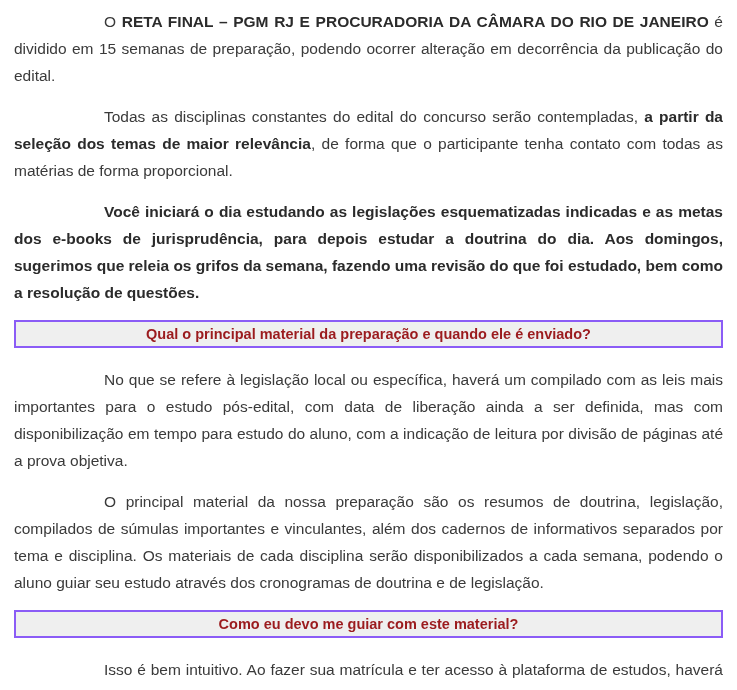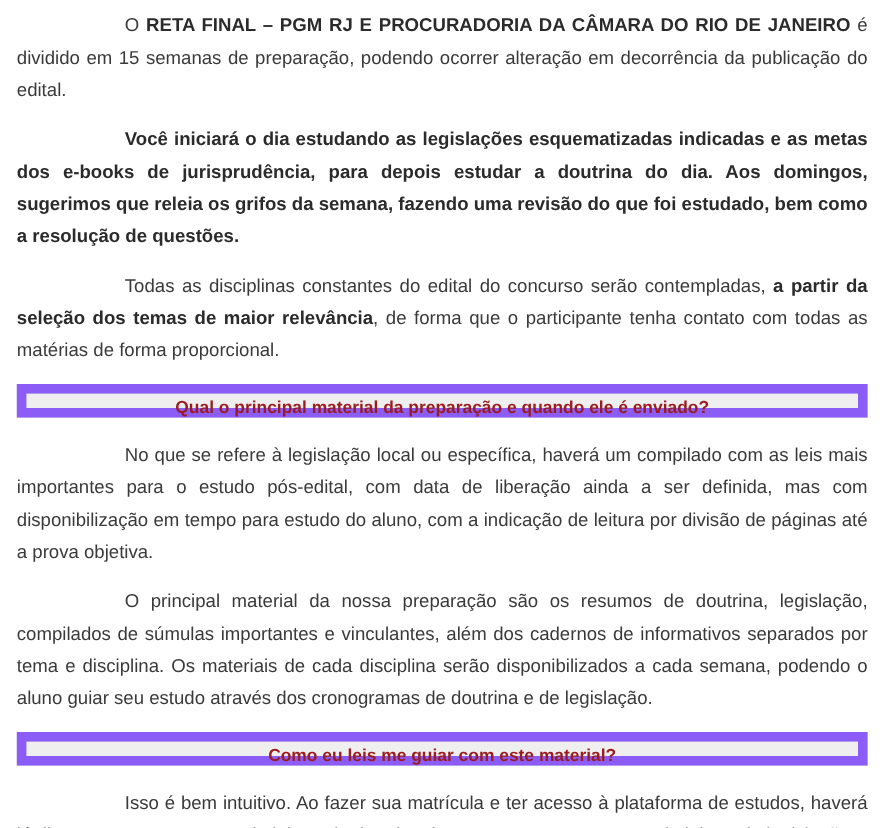--- a/index.html
+++ b/index.html
@@ -28,44 +28,44 @@
     text-indent: 90px;
     color: #3a3a3a;
   }
   .para .bold {
     font-weight: bold;
     color: #2b2b2b;
   }
   .question-box {
     box-sizing: border-box;
     margin: 13px 0 18px 0;
-    border: 8px solid #8b5cf6;
+    border: 2px solid #8b5cf6;
     background: #efefef;
     height: 28px;
     line-height: 24px;
     text-align: center;
     font-size: 14.5px;
     font-weight: bold;
     color: #9b1b1e;
   }
 </style>
 </head>
 <body>
 
 <div class="page">
 
   <p class="para"><span>O </span><span class="bold">RETA FINAL –  PGM RJ E PROCURADORIA DA CÂMARA DO RIO DE JANEIRO</span><span>  é dividido em 15 semanas de preparação, podendo ocorrer alteração em decorrência da publicação do edital.</span></p>
 
+  <p class="para"><span>Todas as disciplinas constantes do edital do concurso serão contempladas, </span><span class="bold">a partir da seleção dos temas de maior relevância</span><span>, de forma que o participante tenha contato com todas as matérias de forma proporcional.</span></p>
+
   <p class="para"><span class="bold">Você iniciará o dia estudando as legislações esquematizadas indicadas e as metas dos e-books de jurisprudência, para depois estudar a doutrina do dia. Aos domingos, sugerimos que releia os grifos da semana, fazendo uma revisão do que foi estudado, bem como a resolução de questões.</span></p>
-
-  <p class="para"><span>Todas as disciplinas constantes do edital do concurso serão contempladas, </span><span class="bold">a partir da seleção dos temas de maior relevância</span><span>, de forma que o participante tenha contato com todas as matérias de forma proporcional.</span></p>
 
   <div class="question-box">Qual o principal material da preparação e quando ele é enviado?</div>
 
   <p class="para"><span>No que se refere à legislação local ou específica, haverá um compilado com as leis mais importantes para o estudo pós-edital, com data de liberação ainda a ser definida, mas com disponibilização em tempo para estudo do aluno, com a indicação de leitura por divisão de páginas até a prova objetiva.</span></p>
 
   <p class="para"><span>O principal material da nossa preparação são os resumos de doutrina, legislação, compilados de súmulas importantes e vinculantes, além dos cadernos de informativos separados por tema e disciplina. Os materiais de cada disciplina serão disponibilizados a cada semana, podendo o aluno guiar seu estudo através dos cronogramas de doutrina e de legislação.</span></p>
 
-  <div class="question-box">Como eu leis me guiar com este material?</div>
+  <div class="question-box">Como eu devo me guiar com este material?</div>
 
   <p class="para"><span>Isso é bem intuitivo. Ao fazer sua matrícula e ter acesso à plataforma de estudos, haverá já disposto um cronograma de leitura de doutrina, bem como um cronograma de leitura de legislação,</span></p>
 
 </div>
 
 </body></html>

